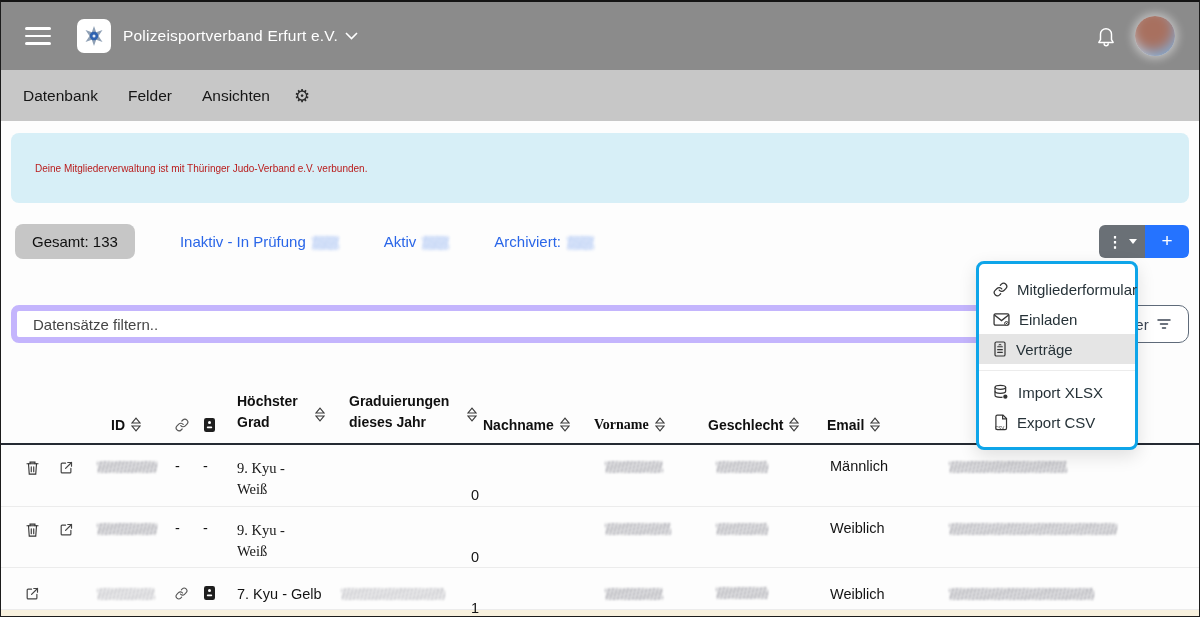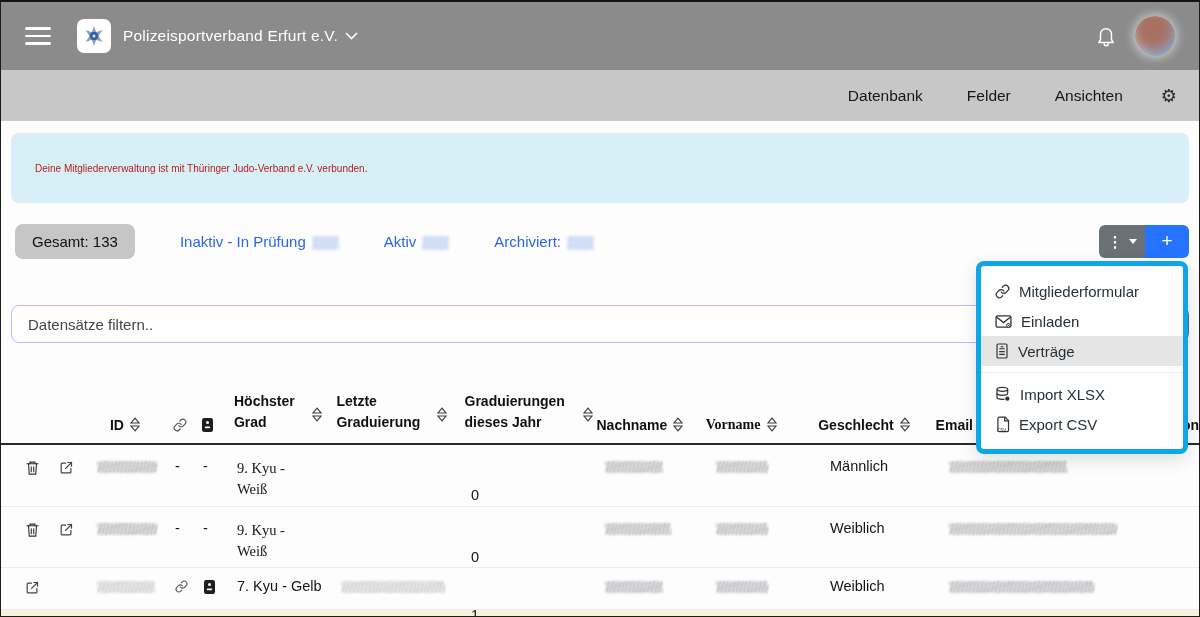--- a/index.html
+++ b/index.html
@@ -21,21 +21,21 @@
             box-shadow: 0 0 8px 3px rgba(255,255,255,.45); background: #cfd6dd; }
   .avatar .blurimg { position: absolute; inset: -8px; filter: blur(5px);
      background:
        radial-gradient(circle at 46% 38%, #a8705f 0 32%, rgba(168,112,95,0) 60%),
        radial-gradient(circle at 72% 58%, #86a8cc 0 38%, rgba(134,168,204,0) 68%),
        radial-gradient(circle at 30% 72%, #c9d4de 0 45%, rgba(201,212,222,0) 75%),
        #b9c3cc; }
 
   
   .subbar { position: absolute; top: 68px; left: 0; right: 0; height: 51px; background: #c7c7c7;
-            display: flex; align-items: center; justify-content: flex-end; gap: 44px; padding: 0 22px; }
+            display: flex; align-items: center; gap: 30px; padding: 0 22px; }
   .subbar .nav-item { font-size: 15.5px; color: #161616; font-weight: 500; cursor: pointer; }
   .gear { font-size: 18px; color: #2b2b2b; line-height: 1; cursor: pointer; margin-left: -6px; }
 
   
   .banner { position: absolute; top: 131px; left: 10px; right: 10px; height: 70px;
             background: #d7eff7; border-radius: 8px; display: flex; align-items: center; padding: 0 24px; }
   .banner p { color: #b91c1c; font-size: 10px; }
 
   
   .tabsrow { position: absolute; top: 221px; left: 14px; right: 10px; height: 36px;
@@ -51,48 +51,48 @@
   .btn-dots { width: 46px; background: #6a7076; border-radius: 6px 0 0 6px; color: #fff;
               display: flex; align-items: center; justify-content: center; gap: 6px; cursor: pointer; }
   .btn-dots .dots { font-size: 15px; font-weight: 700; line-height: 1; }
   .caret { width: 0; height: 0; border-left: 4px solid transparent; border-right: 4px solid transparent;
            border-top: 5px solid #fff; }
   .btn-plus { width: 44px; background: #2573ff; border-radius: 0 6px 6px 0; color: #fff;
               font-size: 19px; display: flex; align-items: center; justify-content: center; cursor: pointer; }
 
   
   .filter-input { position: absolute; top: 303px; left: 10px; width: 1080px; height: 38px;
-                  border: 1px solid #c4b5fd; border-radius: 8px; padding: 0 16px; font-size: 15px;
+                  border: 6px solid #c4b5fd; border-radius: 8px; padding: 0 16px; font-size: 15px;
                   font-family: "Liberation Sans", sans-serif; color: #a16207; background: #fff; }
   .filter-input::placeholder { color: #454545; opacity: 1; }
   .filter-btn { position: absolute; top: 303px; right: 10px; width: 92px; height: 38px;
                 border: 1px solid #5f6b7a; border-radius: 10px; background: #fff; z-index: 5;
                 display: flex; align-items: center; justify-content: center; gap: 8px;
                 font-size: 15px; color: #3c4654; cursor: pointer; }
 
   
-  .dropdown { position: absolute; top: 259px; left: 975px; width: 212px; z-index: 50;
-              background: #fff; border: 5px solid #0ea5e9; border-radius: 8px;
+  .dropdown { position: absolute; top: 259px; left: 975px; width: 162px; z-index: 50;
+              background: #fff; border: 3px solid #0ea5e9; border-radius: 8px;
               box-shadow: 0 6px 18px rgba(0,0,0,.12); padding: 10px 0; }
   .menu-item { height: 30px; display: flex; align-items: center; gap: 9px; padding: 0 14px;
                font-size: 15px; color: #263238; cursor: pointer; }
   .menu-item.active { background: #e5e5e5; }
   .menu-item svg { flex: 0 0 auto; }
   .menu-divider { height: 1px; background: #ececec; margin: 6px 0; }
 
   
   .table { position: absolute; top: 388px; left: 0; right: 0; }
   .thead { display: flex; align-items: flex-end; height: 55px; padding-bottom: 10px;
            border-bottom: 2px solid #252a33; font-weight: 700; font-size: 14px; color: #101010; }
   .th { display: flex; align-items: flex-end; }
   .th .sort { margin: 0 0 1px 6px; flex: 0 0 auto; }
   .th.multi .sort { align-self: flex-end; margin-bottom: 11px; }
   .row { display: flex; align-items: flex-start; padding-top: 13px; font-size: 14.5px; color: #141414;
          border-bottom: 1px solid #ececec; }
-  .row.r1 { height: 62px; } .row.r2 { height: 61px; } .row.r3 { height: 42px; padding-top: 10px; }
+  .row.r1 { height: 62px; } .row.r2 { height: 61px; } .row.r3 { height: 42px; padding-top: 10px; align-items: center; }
   .next-row-strip { height: 9px; background: #f8f1de; }
 
   .c-act1 { width: 34px; margin-left: 24px; }
   .c-act2 { width: 38px; }
   .c-id   { width: 78px; }
   .c-link { width: 28px; }
   .c-contact { width: 34px; }
   .c-grad { width: 104px; }
   .c-letzte { width: 122px; }
   .c-count { width: 140px; padding-left: 8px; margin-top: 29px; }
@@ -218,27 +218,20 @@
       </div>
       <div class="th c-contact">
         <svg width="13" height="16" viewBox="0 0 13 16" style="margin-bottom:0">
             <rect x="1" y="1" width="11" height="14" rx="2.2" fill="#1e1e1e"></rect>
             <circle cx="6.5" cy="5.4" r="1.5" fill="#fff"></circle>
             <rect x="3.8" y="9.6" width="5.4" height="1.6" rx=".8" fill="#fff"></rect>
           </svg>
       </div>
       <div class="th c-grad multi">
         <span class="hdr-narrow w70">Höchster Grad</span>
-        <svg class="sort" width="10" height="15" viewBox="0 0 10 15">
-            <path d="M5 1.2 9 6H1Z" fill="none" stroke="#3a3a3a" stroke-width="1.1"></path>
-            <path d="M1 9h8l-4 4.8z" fill="none" stroke="#3a3a3a" stroke-width="1.1"></path>
-          </svg>
-      </div>
-      <div class="th c-letzte multi">
-        <span class="hdr-narrow w95">Letzte Graduierung</span>
         <svg class="sort" width="10" height="15" viewBox="0 0 10 15">
             <path d="M5 1.2 9 6H1Z" fill="none" stroke="#3a3a3a" stroke-width="1.1"></path>
             <path d="M1 9h8l-4 4.8z" fill="none" stroke="#3a3a3a" stroke-width="1.1"></path>
           </svg>
       </div>
       <div class="th c-count multi">
         <span class="hdr-narrow w112">Graduierungen dieses Jahr</span>
         <svg class="sort" width="10" height="15" viewBox="0 0 10 15">
             <path d="M5 1.2 9 6H1Z" fill="none" stroke="#3a3a3a" stroke-width="1.1"></path>
             <path d="M1 9h8l-4 4.8z" fill="none" stroke="#3a3a3a" stroke-width="1.1"></path>

